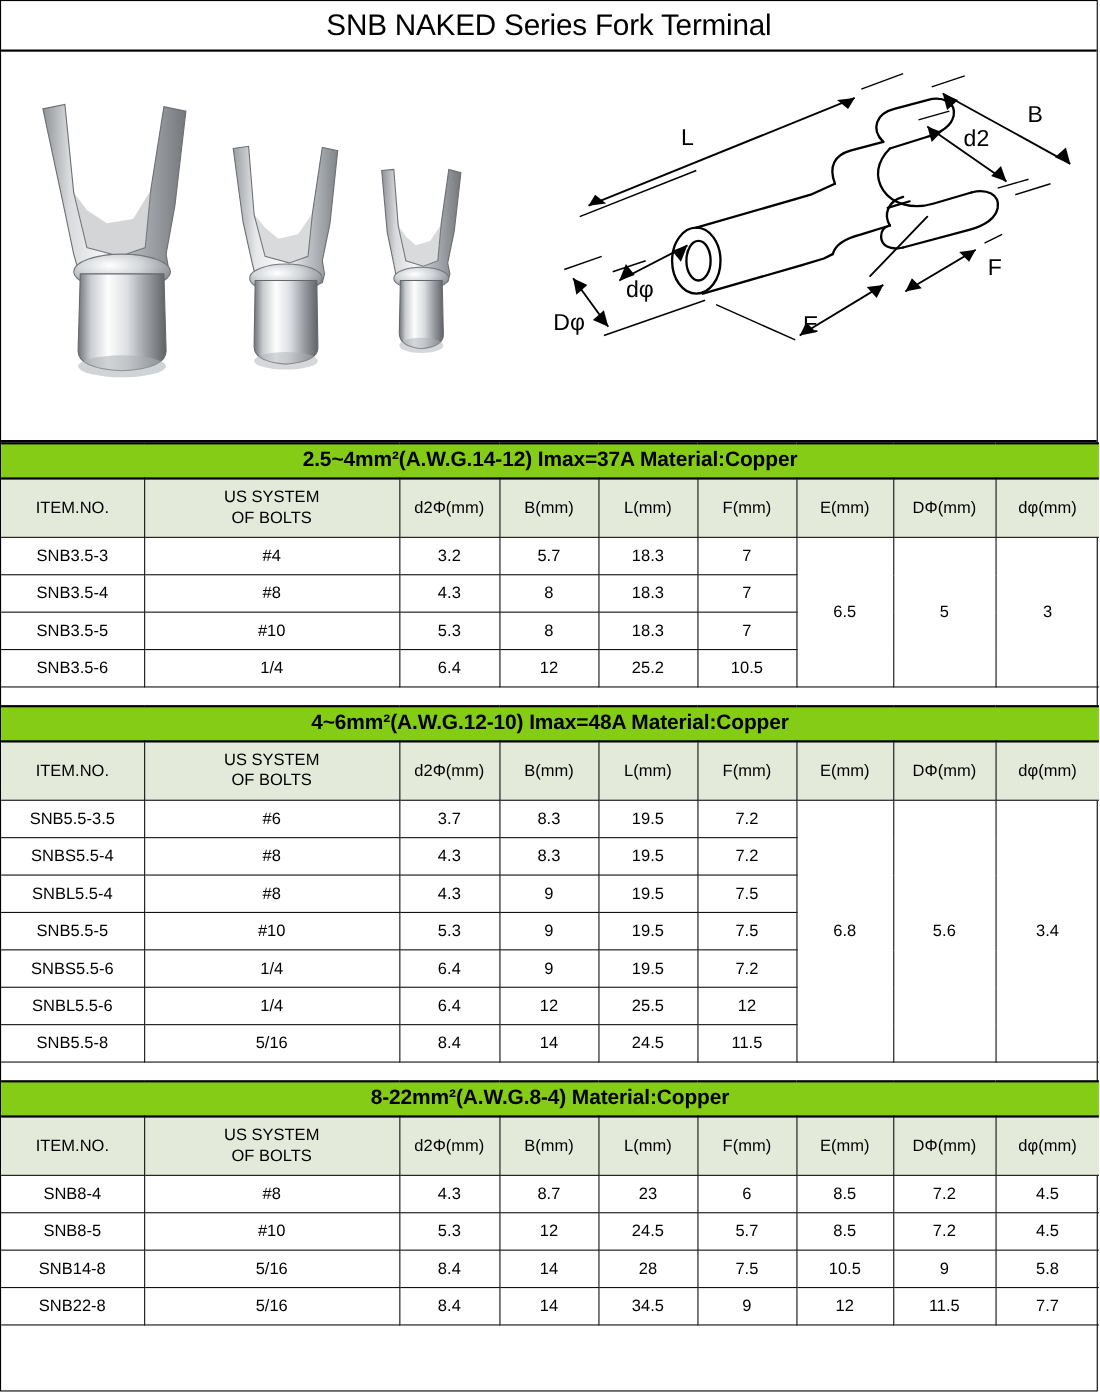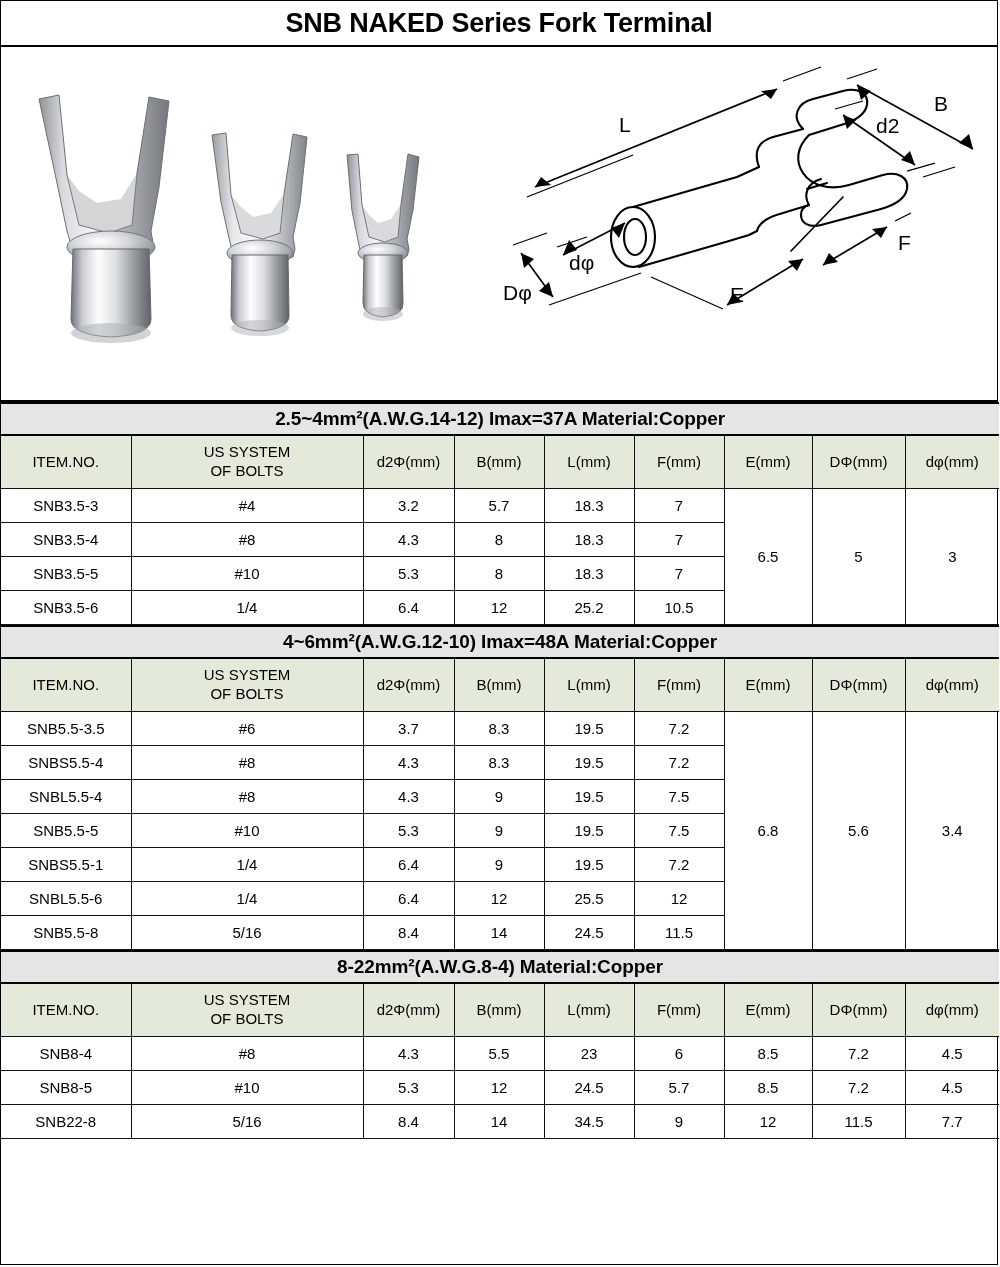--- a/index.html
+++ b/index.html
@@ -20,21 +20,21 @@
   .title-band{
     height:46px;
     border-bottom:2px solid #000;
     display:flex;align-items:center;justify-content:center;
     flex:0 0 auto;
     box-sizing:border-box;
   }
   .title-band h1{
     margin:0;
     font-size:27px;
-    font-weight:bold;
+    font-weight:normal;
     letter-spacing:-0.2px;
     white-space:nowrap;
   }
   
   .figure-band{
     height:355px;
     flex:0 0 auto;
     position:relative;
     border-bottom:2px solid #000;
     box-sizing:border-box;
@@ -47,36 +47,36 @@
     position:absolute;left:490px;top:8px;width:500px;height:330px;
   }
   
   .tables{flex:1 1 auto;display:flex;flex-direction:column;}
   table{
     border-collapse:collapse;
     width:100%;
     table-layout:fixed;
     font-size:15px;
   }
-  table + table{margin-top:0;}
+  table + table{margin-top:16px;}
   td,th{
     border:1px solid #111;
     text-align:center;
     vertical-align:middle;
     padding:0;
     font-weight:normal;
   }
   tr.spec-title td{
     border-left:none;border-right:none;
     border-top:2px solid #000;
     border-bottom:2px solid #000;
     height:30px;
     font-size:19px;
     font-weight:bold;
-    background:#e5e5e5;
+    background:#84cc16;
     letter-spacing:-0.1px;
   }
   tr.col-head th{
     background:#e3ead9;
     height:52px;
     font-size:15px;
     line-height:1.25;
     border-top:1px solid #111;
     border-bottom:1px solid #111;
   }
@@ -413,21 +413,21 @@
         </tr>
         <tr class="data">
           <td>SNB5.5-5</td>
           <td>#10</td>
           <td>5.3</td>
           <td>9</td>
           <td>19.5</td>
           <td>7.5</td>
         </tr>
         <tr class="data">
-          <td>SNBS5.5-1</td>
+          <td>SNBS5.5-6</td>
           <td>1/4</td>
           <td>6.4</td>
           <td>9</td>
           <td>19.5</td>
           <td>7.2</td>
         </tr>
         <tr class="data">
           <td>SNBL5.5-6</td>
           <td>1/4</td>
           <td>6.4</td>
@@ -489,39 +489,50 @@
               <span class="two-line">DΦ(mm)</span>
             </th>
           <th>
               <span class="two-line">dφ(mm)</span>
             </th>
         </tr>
         <tr class="data">
           <td>SNB8-4</td>
           <td>#8</td>
           <td>4.3</td>
-          <td>5.5</td>
+          <td>8.7</td>
           <td>23</td>
           <td>6</td>
           <td>8.5</td>
           <td>7.2</td>
           <td>4.5</td>
         </tr>
         <tr class="data">
           <td>SNB8-5</td>
           <td>#10</td>
           <td>5.3</td>
           <td>12</td>
           <td>24.5</td>
           <td>5.7</td>
           <td>8.5</td>
           <td>7.2</td>
           <td>4.5</td>
         </tr>
         <tr class="data">
+          <td>SNB14-8</td>
+          <td>5/16</td>
+          <td>8.4</td>
+          <td>14</td>
+          <td>28</td>
+          <td>7.5</td>
+          <td>10.5</td>
+          <td>9</td>
+          <td>5.8</td>
+        </tr>
+        <tr class="data">
           <td>SNB22-8</td>
           <td>5/16</td>
           <td>8.4</td>
           <td>14</td>
           <td>34.5</td>
           <td>9</td>
           <td>12</td>
           <td>11.5</td>
           <td>7.7</td>
         </tr>

